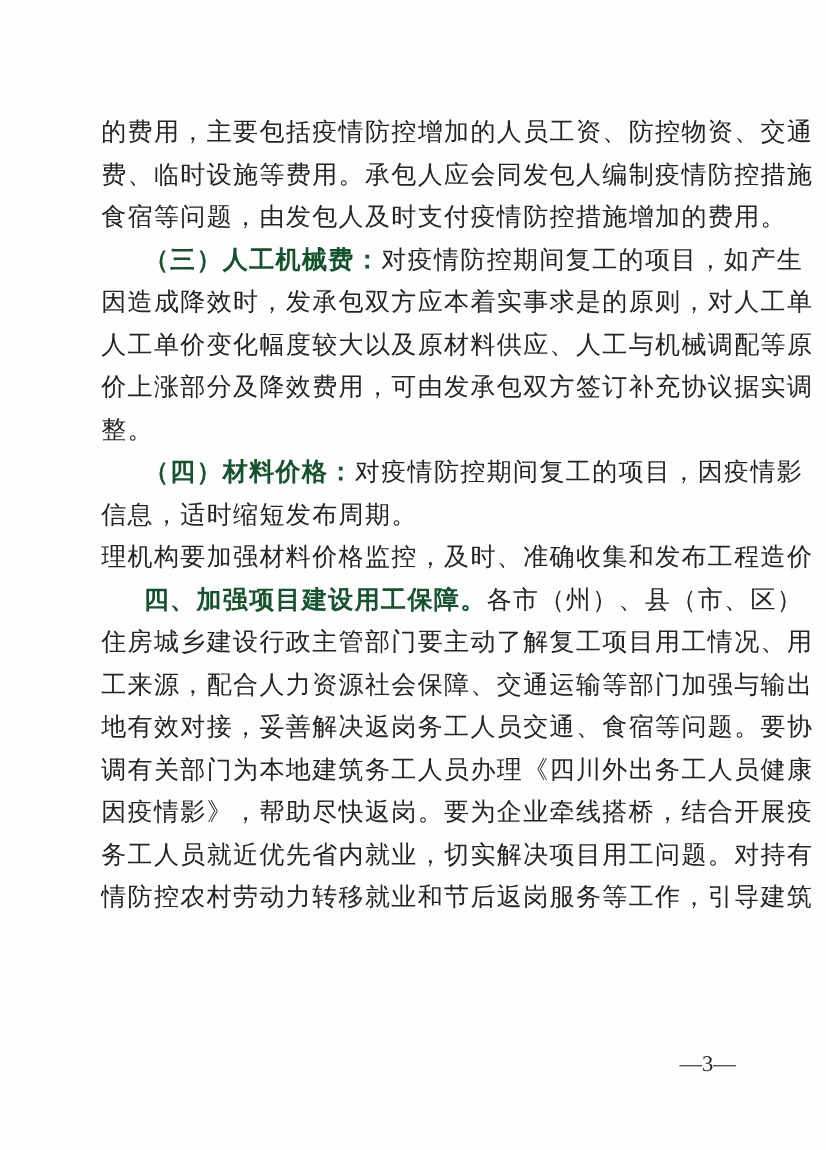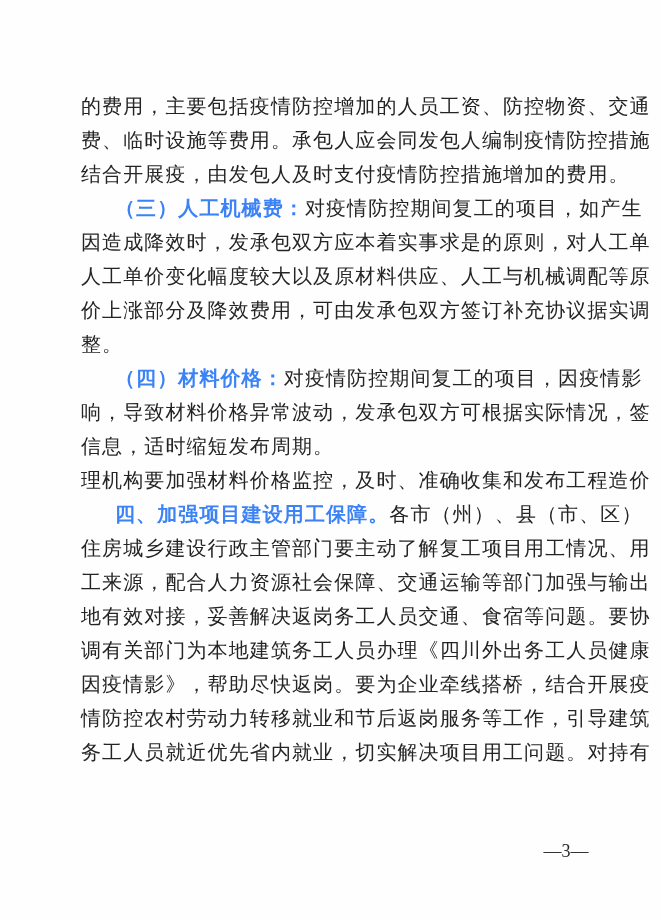--- a/index.html
+++ b/index.html
@@ -27,21 +27,21 @@
     font-size: 20px;
     letter-spacing: 1.1px;
     color: #242424;
     white-space: nowrap;
   }
   .line.indent {
     text-indent: 34px;
   }
   .seg-bold {
     font-weight: bold;
-    color: #3b82f6;
+    color: #14532d;
   }
   .page-number {
     position: absolute;
     top: 840px;
     left: 536px;
     width: 60px;
     font-size: 18px;
     line-height: 22px;
     letter-spacing: 0;
     color: #2a2a2a;
@@ -49,33 +49,32 @@
     white-space: nowrap;
   }
 </style>
 </head>
 <body>
 
 <div class="sheet">
   <div class="doc-body">
       <div class="line"><span>的费用，主要包括疫情防控增加的人员工资、防控物资、交通</span></div>
       <div class="line"><span>费、临时设施等费用。承包人应会同发包人编制疫情防控措施</span></div>
-      <div class="line"><span>结合开展疫，由发包人及时支付疫情防控措施增加的费用。</span></div>
+      <div class="line"><span>食宿等问题，由发包人及时支付疫情防控措施增加的费用。</span></div>
       <div class="line indent"><span class="seg-bold">（三）人工机械费：</span><span>对疫情防控期间复工的项目，如产生</span></div>
       <div class="line"><span>因造成降效时，发承包双方应本着实事求是的原则，对人工单</span></div>
       <div class="line"><span>人工单价变化幅度较大以及原材料供应、人工与机械调配等原</span></div>
       <div class="line"><span>价上涨部分及降效费用，可由发承包双方签订补充协议据实调</span></div>
       <div class="line"><span>整。</span></div>
       <div class="line indent"><span class="seg-bold">（四）材料价格：</span><span>对疫情防控期间复工的项目，因疫情影</span></div>
-      <div class="line"><span>响，导致材料价格异常波动，发承包双方可根据实际情况，签</span></div>
       <div class="line"><span>信息，适时缩短发布周期。</span></div>
       <div class="line"><span>理机构要加强材料价格监控，及时、准确收集和发布工程造价</span></div>
       <div class="line indent"><span class="seg-bold">四、加强项目建设用工保障。</span><span>各市（州）、县（市、区）</span></div>
       <div class="line"><span>住房城乡建设行政主管部门要主动了解复工项目用工情况、用</span></div>
       <div class="line"><span>工来源，配合人力资源社会保障、交通运输等部门加强与输出</span></div>
       <div class="line"><span>地有效对接，妥善解决返岗务工人员交通、食宿等问题。要协</span></div>
       <div class="line"><span>调有关部门为本地建筑务工人员办理《四川外出务工人员健康</span></div>
       <div class="line"><span>因疫情影》，帮助尽快返岗。要为企业牵线搭桥，结合开展疫</span></div>
+      <div class="line"><span>务工人员就近优先省内就业，切实解决项目用工问题。对持有</span></div>
       <div class="line"><span>情防控农村劳动力转移就业和节后返岗服务等工作，引导建筑</span></div>
-      <div class="line"><span>务工人员就近优先省内就业，切实解决项目用工问题。对持有</span></div>
     </div>
   <div class="page-number">—3—</div>
 </div>
 
 </body></html>

